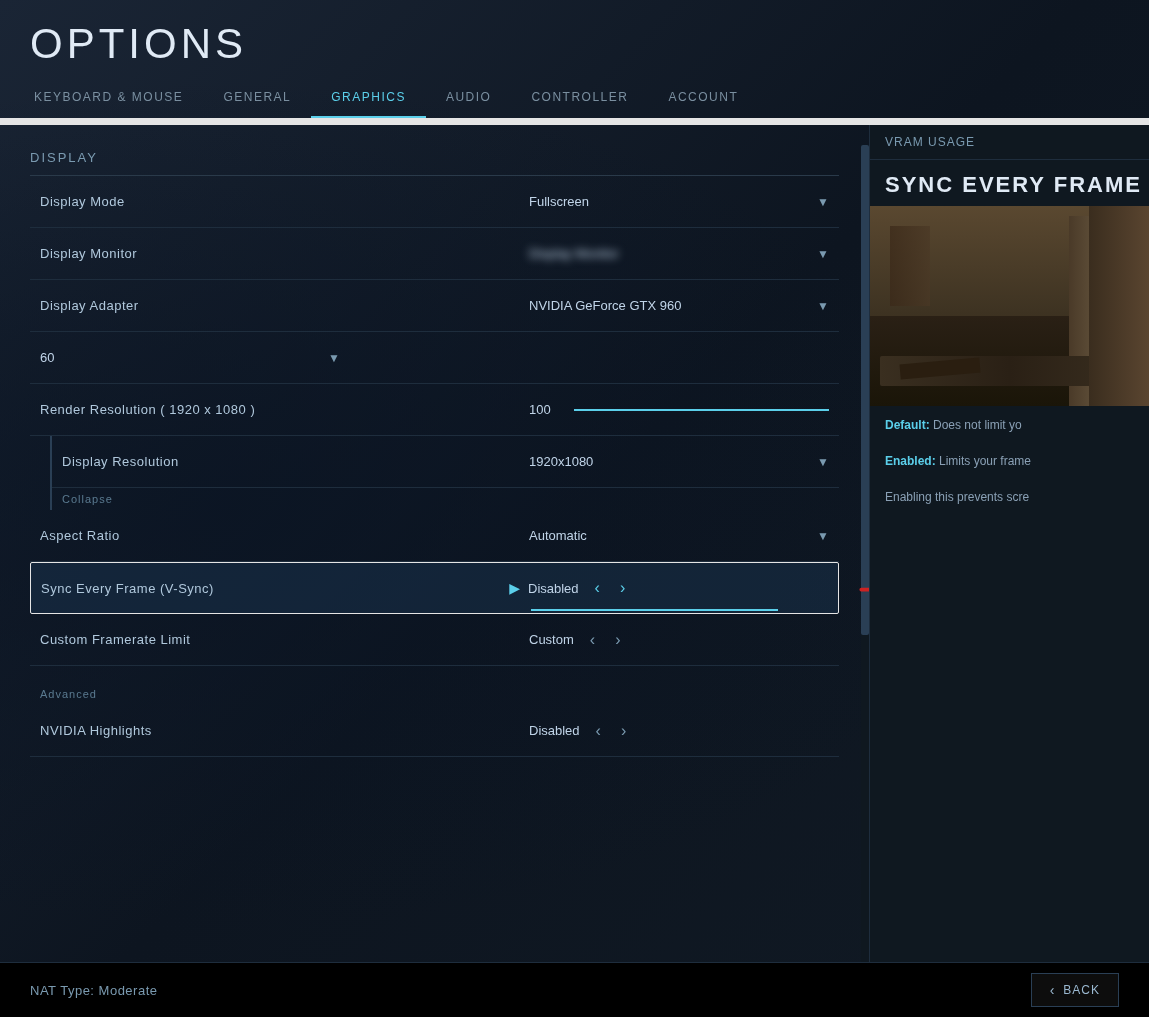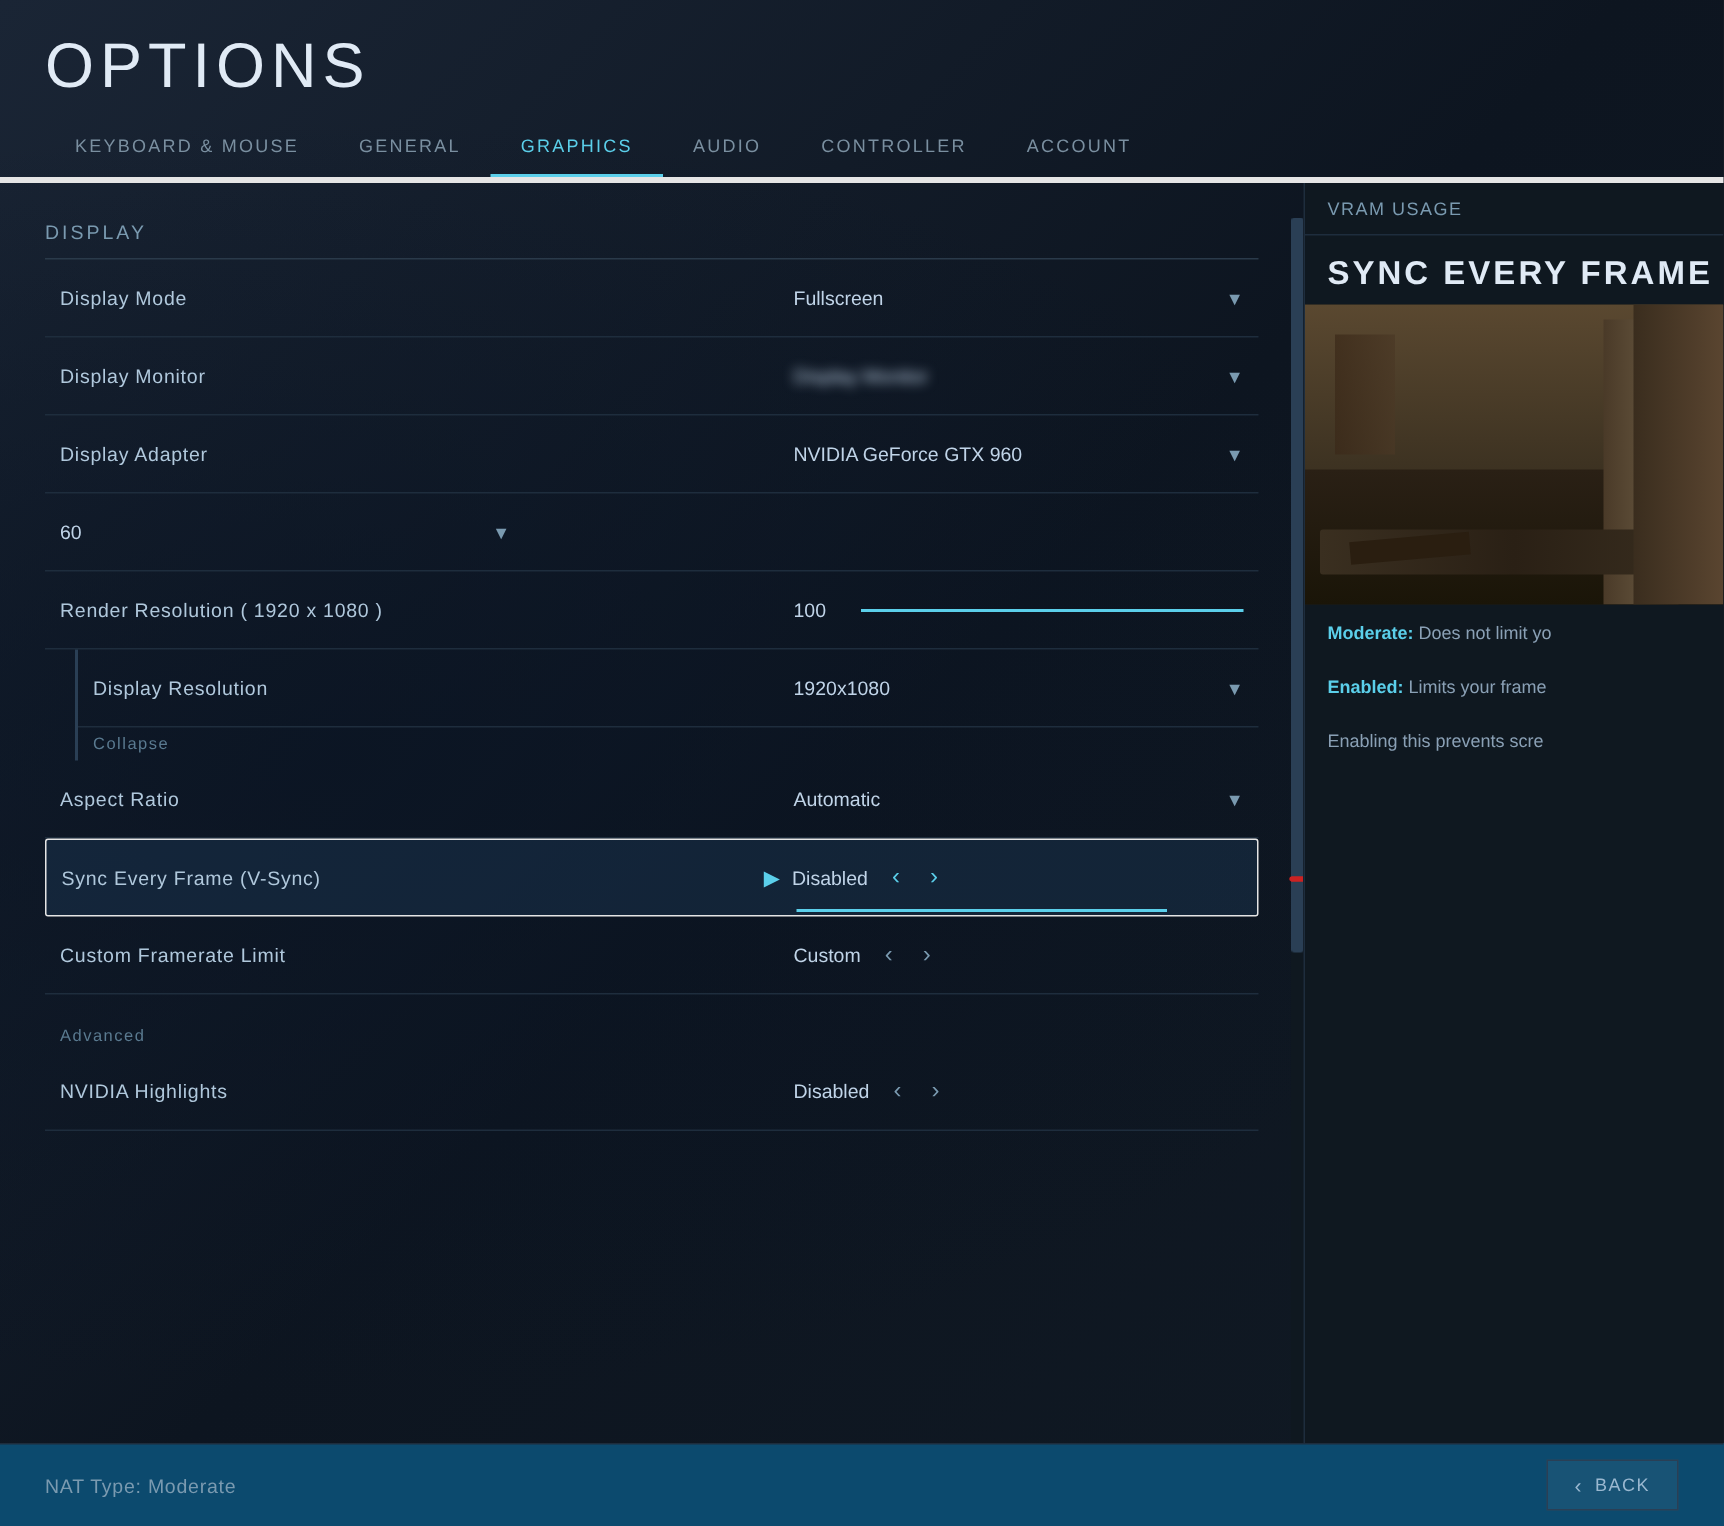--- a/index.html
+++ b/index.html
@@ -36,22 +36,22 @@
       font-size: 42px;
       font-weight: 300;
       letter-spacing: 4px;
       color: #e0eaf5;
       text-transform: uppercase;
     }
 
     
     .nav-tabs {
       display: flex;
-      border-bottom: 4px solid #e5e5e5;
-      padding: 0 30px;
+      border-bottom: 7px solid #e5e5e5;
+      padding: 0 14px;
       margin-bottom: 0;
     }
 
     .nav-tab {
       padding: 12px 20px;
       font-size: 12px;
       letter-spacing: 1.5px;
       text-transform: uppercase;
       color: #7a8fa0;
       cursor: pointer;
@@ -311,21 +311,21 @@
 
     .desc-text {
       color: #8aa0b5;
     }
 
     
     .bottom-bar {
       position: absolute;
       bottom: 0; left: 0; right: 0;
       height: 55px;
-      background: #0c4a6e;
+      background: #000000;
       border-top: 1px solid #1e2d3d;
       display: flex;
       align-items: center;
       padding: 0 30px;
       gap: 15px;
     }
 
     .nat-type {
       flex: 1;
       font-size: 13px;
@@ -511,21 +511,21 @@
         <div class="scene-column"></div>
         <div class="scene-debris"></div>
 
         <div style="position:absolute; top:20px; left:20px; width:40px; height:80px; background: linear-gradient(to right, #3a2818, #4a3825); opacity:0.7;"></div>
         <div style="position:absolute; bottom:30px; left:30px; width:80px; height:15px; background:#2a1e10; transform:rotate(-5deg);"></div>
         <div style="position:absolute; top:0; right:0; bottom:0; width:60px; background: linear-gradient(to left, #5a4530, #3a2d1e);"></div>
       </div>
 
       <div class="preview-desc">
         <p>
-          <span class="desc-disabled">Moderate:</span>
+          <span class="desc-disabled">Default:</span>
           <span class="desc-text"> Does not limit yo</span>
         </p>
         <br>
         <p>
           <span class="desc-enabled">Enabled:</span>
           <span class="desc-text"> Limits your frame</span>
         </p>
         <br>
         <p class="desc-text">Enabling this prevents scre</p>
       </div>

